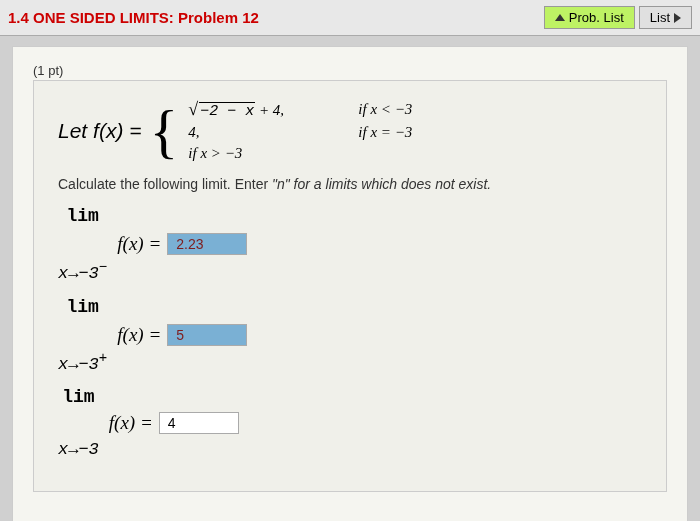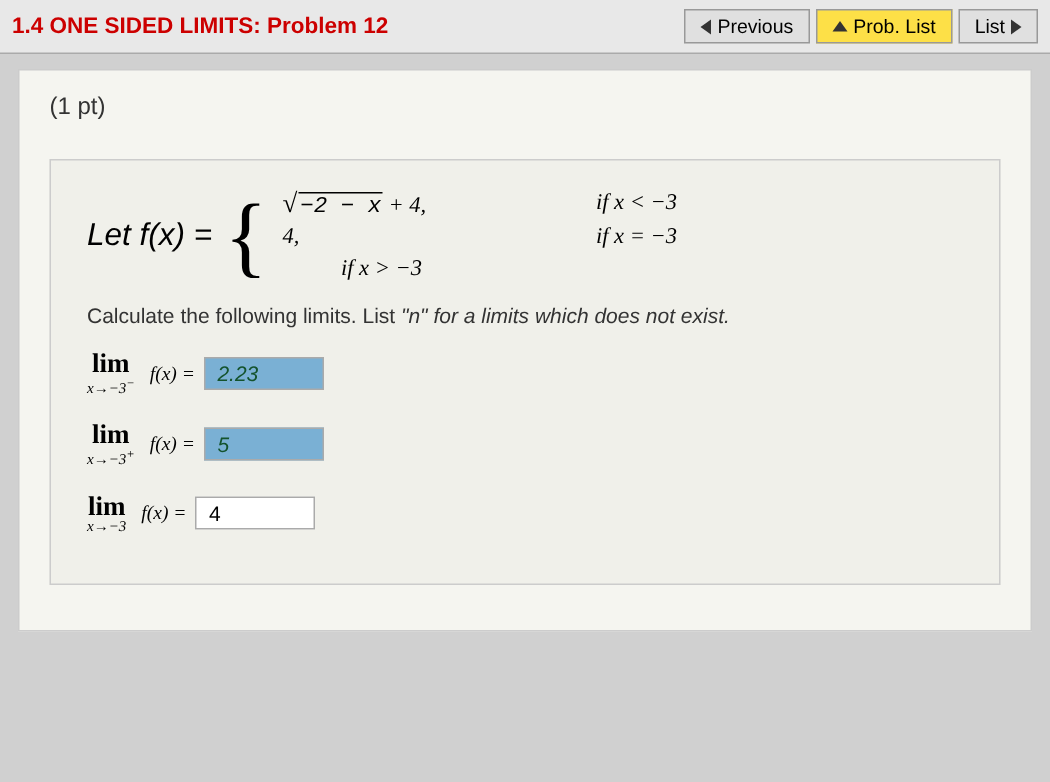--- a/index.html
+++ b/index.html
@@ -49,21 +49,21 @@
       height: 0;
       border-top: 5px solid transparent;
       border-bottom: 5px solid transparent;
       border-left: 7px solid #333;
       margin-left: 4px;
     }
     .prob-list-btn {
       display: inline-flex;
       align-items: center;
       padding: 3px 10px;
-      background: #fde047;
+      background: #bef264;
       border: 1px solid #999;
       font-size: 13px;
       cursor: pointer;
       color: #000;
     }
     .prob-list-btn .arrow-up {
       display: inline-block;
       width: 0;
       height: 0;
       border-left: 5px solid transparent;
@@ -71,22 +71,22 @@
       border-bottom: 7px solid #333;
       margin-right: 4px;
     }
     .content-area {
       background: #f5f5f0;
       margin: 10px 12px;
       padding: 16px 20px;
       border: 1px solid #ccc;
     }
     .points {
-      font-size: 16px;
-      margin-bottom: 25px;
+      font-size: 13px;
+      margin-bottom: 2px;
       color: #333;
     }
     .problem-box {
       background: #f0f0ea;
       border: 1px solid #ccc;
       padding: 18px 24px;
       margin-bottom: 14px;
     }
     .piecewise-container {
       display: flex;
@@ -117,21 +117,20 @@
       gap: 30px;
       font-size: 15px;
       font-style: italic;
       font-family: 'Times New Roman', serif;
     }
     .case-expr {
       min-width: 140px;
     }
     .case-cond {
       font-style: italic;
-      margin-left: 39px;
     }
     .sqrt-expr {
       display: inline-flex;
       align-items: flex-end;
     }
     .sqrt-symbol {
       font-size: 18px;
       margin-right: 1px;
     }
     .sqrt-radicand {
@@ -152,63 +151,59 @@
     }
     .limit-row {
       display: flex;
       align-items: center;
       margin-bottom: 14px;
       gap: 6px;
     }
     .lim-expr {
       font-size: 18px;
       font-style: italic;
-      font-family: Liberation Serif, serif;
+      font-family: Liberation Mono, monospace;
       display: flex;
       flex-direction: column;
       align-items: center;
+      gap: 35px;
     }
     .lim-word {
       font-size: 18px;
       font-weight: bold;
       font-style: normal;
     }
     .lim-sub {
-      font-size: 10px;
+      font-size: 17px;
       margin-top: -2px;
     }
     .lim-fx {
-      font-size: 13px;
+      font-size: 19px;
       margin-left: 4px;
       font-style: italic;
       font-family: 'Times New Roman', serif;
     }
     .answer-box {
       border: 1px solid #aaa;
       background: #fff;
       padding: 2px 8px;
       font-size: 14px;
       min-width: 80px;
       display: inline-block;
     }
     .answer-filled {
       background: #7ab0d4;
-      color: #14532d;
-      font-style: italic;
+      color: #7f1d1d;
     }
   </style>
 </head>
 <body>
 
 <div class="header">
   <span class="header-title">1.4 ONE SIDED LIMITS: Problem 12</span>
-  <button class="nav-btn">
-    <span class="arrow-left"></span>
-    <span>Previous</span>
-  </button>
   <button class="prob-list-btn">
     <span class="arrow-up"></span>
     <span>Prob. List</span>
   </button>
   <button class="nav-btn">
     <span>List</span>
     <span class="arrow-right"></span>
   </button>
 </div>
 
@@ -237,21 +232,21 @@
           <span class="case-cond">if <i>x</i> = −3</span>
         </div>
 
         <div class="case-row">
           <span class="case-cond">if <i>x</i> &gt; −3</span>
         </div>
       </div>
     </div>
 
     <div class="instructions">
-      <span class="normal">Calculate the following limits. List </span><span>"n"</span><span> for a limits which does not exist.</span>
+      <span class="normal">Calculate the following limit. Enter </span><span>"n"</span><span> for a limits which does not exist.</span>
     </div>
 
     <div class="limit-row">
       <div class="lim-expr">
         <span class="lim-word">lim</span>
         <span class="lim-sub"><i>x</i>→−3<sup>−</sup></span>
       </div>
       <span class="lim-fx"><i>f</i>(<i>x</i>) =</span>
       <span class="answer-box answer-filled">2.23</span>
     </div>

